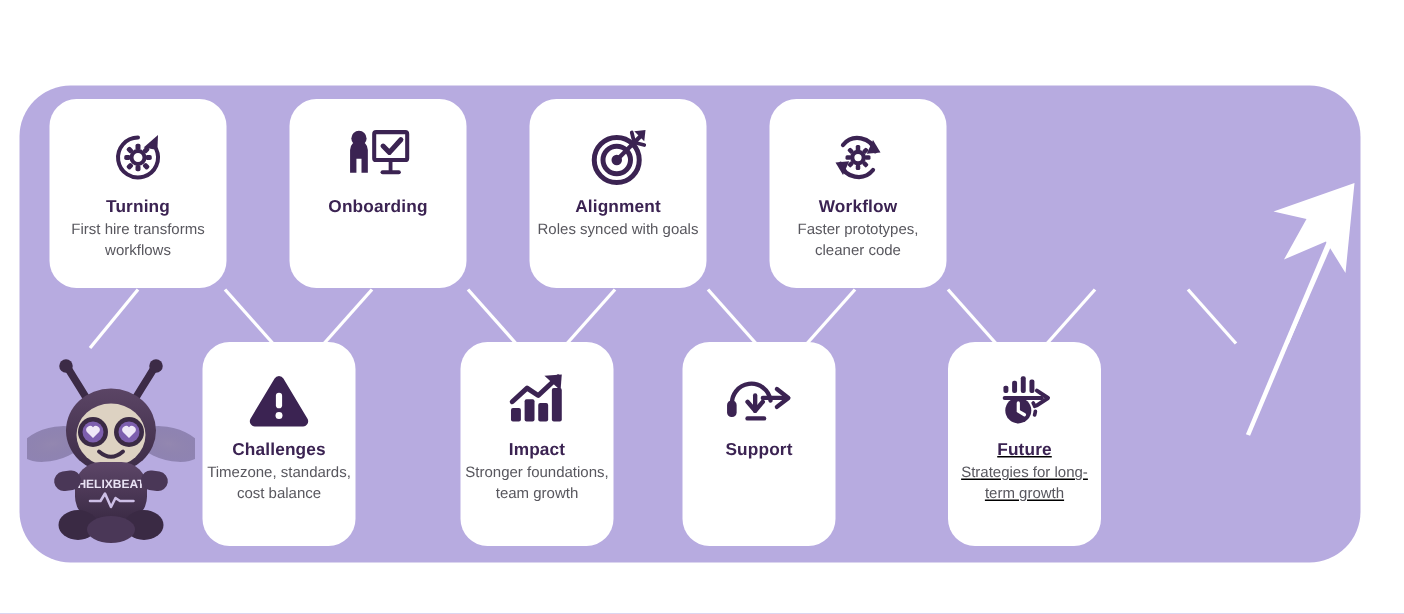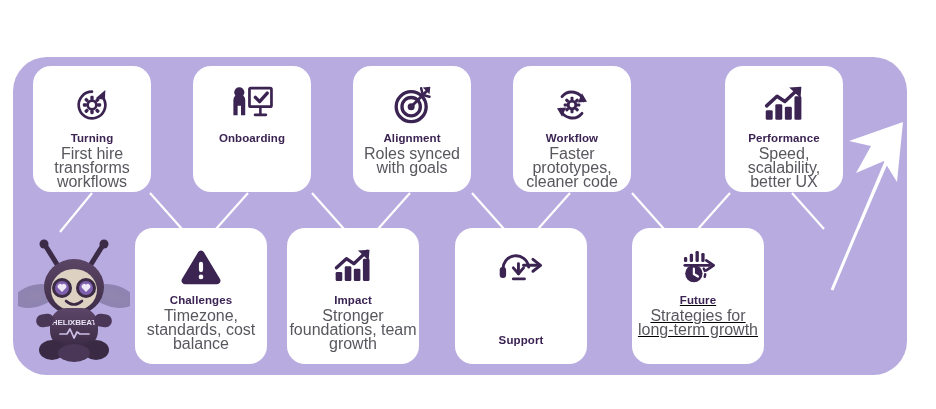--- a/index.html
+++ b/index.html
@@ -43,30 +43,30 @@
   .card .ico svg{display:block;}
   .card .ttl{
     font-size:11.5px;
     font-weight:bold;
     color:#3b2352;
     text-align:center;
     margin-top:4px;
     letter-spacing:.1px;
   }
   .card .dsc{
-    font-size:16px;
+    font-size:10px;
     line-height:14px;
     color:#58575e;
     text-align:center;
     margin-top:3px;
     padding:0 2px;
   }
 
   .row-top{ top:66px; width:118px; height:126px; padding-top:8px;}
-  .row-bot{ top:228px; width:132px; height:136px; padding-top:8px;}
+  .row-bot{ top:228px; width:102px; height:136px; padding-top:8px;}
 
   
   .mascot{position:absolute;left:18px;top:232px;width:112px;height:140px;z-index:6;}
   .mascot svg{display:block;}
 </style>
 </head>
 <body>
 
 <div id="stage">
 
@@ -167,63 +167,49 @@
           <rect x="28.1" y="27.2" width="3.6" height="4.5" rx="1.2" transform="rotate(-45 29.9 29.5)"></rect>
           <rect x="28.1" y="16.3" width="3.6" height="4.5" rx="1.2" transform="rotate(45 29.9 18.6)"></rect>
           <rect x="16.3" y="27.2" width="3.6" height="4.5" rx="1.2" transform="rotate(45 18.1 29.5)"></rect>
         </g>
       </svg>
     </div>
     <div class="ttl">Workflow</div>
     <div class="dsc">Faster prototypes, cleaner code</div>
   </div>
 
-  <div class="card row-top" style="left:725px;">
-    <div class="ico">
-      <svg width="44" height="40" viewBox="0 0 50 46" fill="#3b2352">
-        <rect x="4" y="29" width="8" height="11" rx="1.6"></rect>
-        <rect x="15" y="22" width="8" height="18" rx="1.6"></rect>
-        <rect x="26" y="25" width="8" height="15" rx="1.6"></rect>
-        <rect x="37" y="13" width="8" height="27" rx="1.6"></rect>
-        <path d="M5 24 L17 13 L26 19 L42 4" fill="none" stroke="#3b2352" stroke-width="4" stroke-linecap="round" stroke-linejoin="round"></path>
-        <path d="M31 3 l14 -1 l-1 13 z"></path>
-      </svg>
-    </div>
-    <div class="ttl">Performance</div>
-    <div class="dsc">Speed, scalability, better UX</div>
-  </div>
 
   <div class="card row-bot" style="left:135px;">
     <div class="ico">
       <svg width="42" height="38" viewBox="0 0 48 44" fill="#3b2352">
         <path d="M24 3 a4 4 0 0 1 3.4 2 L46 36 a4 4 0 0 1 -3.4 6 H5.4 A4 4 0 0 1 2 36 L20.6 5 A4 4 0 0 1 24 3 Z"></path>
         <rect x="21.6" y="16" width="4.8" height="12" rx="2.4" fill="#ffffff"></rect>
         <circle cx="24" cy="33.5" r="2.7" fill="#ffffff"></circle>
       </svg>
     </div>
     <div class="ttl">Challenges</div>
     <div class="dsc">Timezone, standards, cost balance</div>
   </div>
 
-  <div class="card row-bot" style="left:287px;">
+  <div class="card row-bot" style="left:307px;">
     <div class="ico">
       <svg width="44" height="38" viewBox="0 0 50 46" fill="#3b2352">
         <rect x="4" y="29" width="8" height="11" rx="1.6"></rect>
         <rect x="15" y="22" width="8" height="18" rx="1.6"></rect>
         <rect x="26" y="25" width="8" height="15" rx="1.6"></rect>
         <rect x="37" y="13" width="8" height="27" rx="1.6"></rect>
         <path d="M5 24 L17 13 L26 19 L42 4" fill="none" stroke="#3b2352" stroke-width="4" stroke-linecap="round" stroke-linejoin="round"></path>
         <path d="M31 3 l14 -1 l-1 13 z"></path>
       </svg>
     </div>
     <div class="ttl">Impact</div>
     <div class="dsc">Stronger foundations, team growth</div>
   </div>
 
-  <div class="card row-bot" style="left:455px;gap:40px;">
+  <div class="card row-bot" style="left:455px;">
     <div class="ico">
       <svg width="46" height="38" viewBox="0 0 54 44" fill="none" stroke="#3b2352" stroke-width="3.4">
         <path d="M6 26 A15 15 0 0 1 36 22" stroke-linecap="round"></path>
         <rect x="2" y="22" width="7.5" height="13" rx="3.6" fill="#3b2352" stroke="none"></rect>
         <path d="M24 18 L24 30" stroke-linecap="round"></path>
         <path d="M18 23 L24 30 L30 23" stroke-linecap="round" stroke-linejoin="round"></path>
         <path d="M18 36 H31" stroke-linecap="round"></path>
         <path d="M30 20 H46" stroke-linecap="round"></path>
         <path d="M41 13 l9 7 l-9 7" stroke-linecap="round" stroke-linejoin="round"></path>
       </svg>

